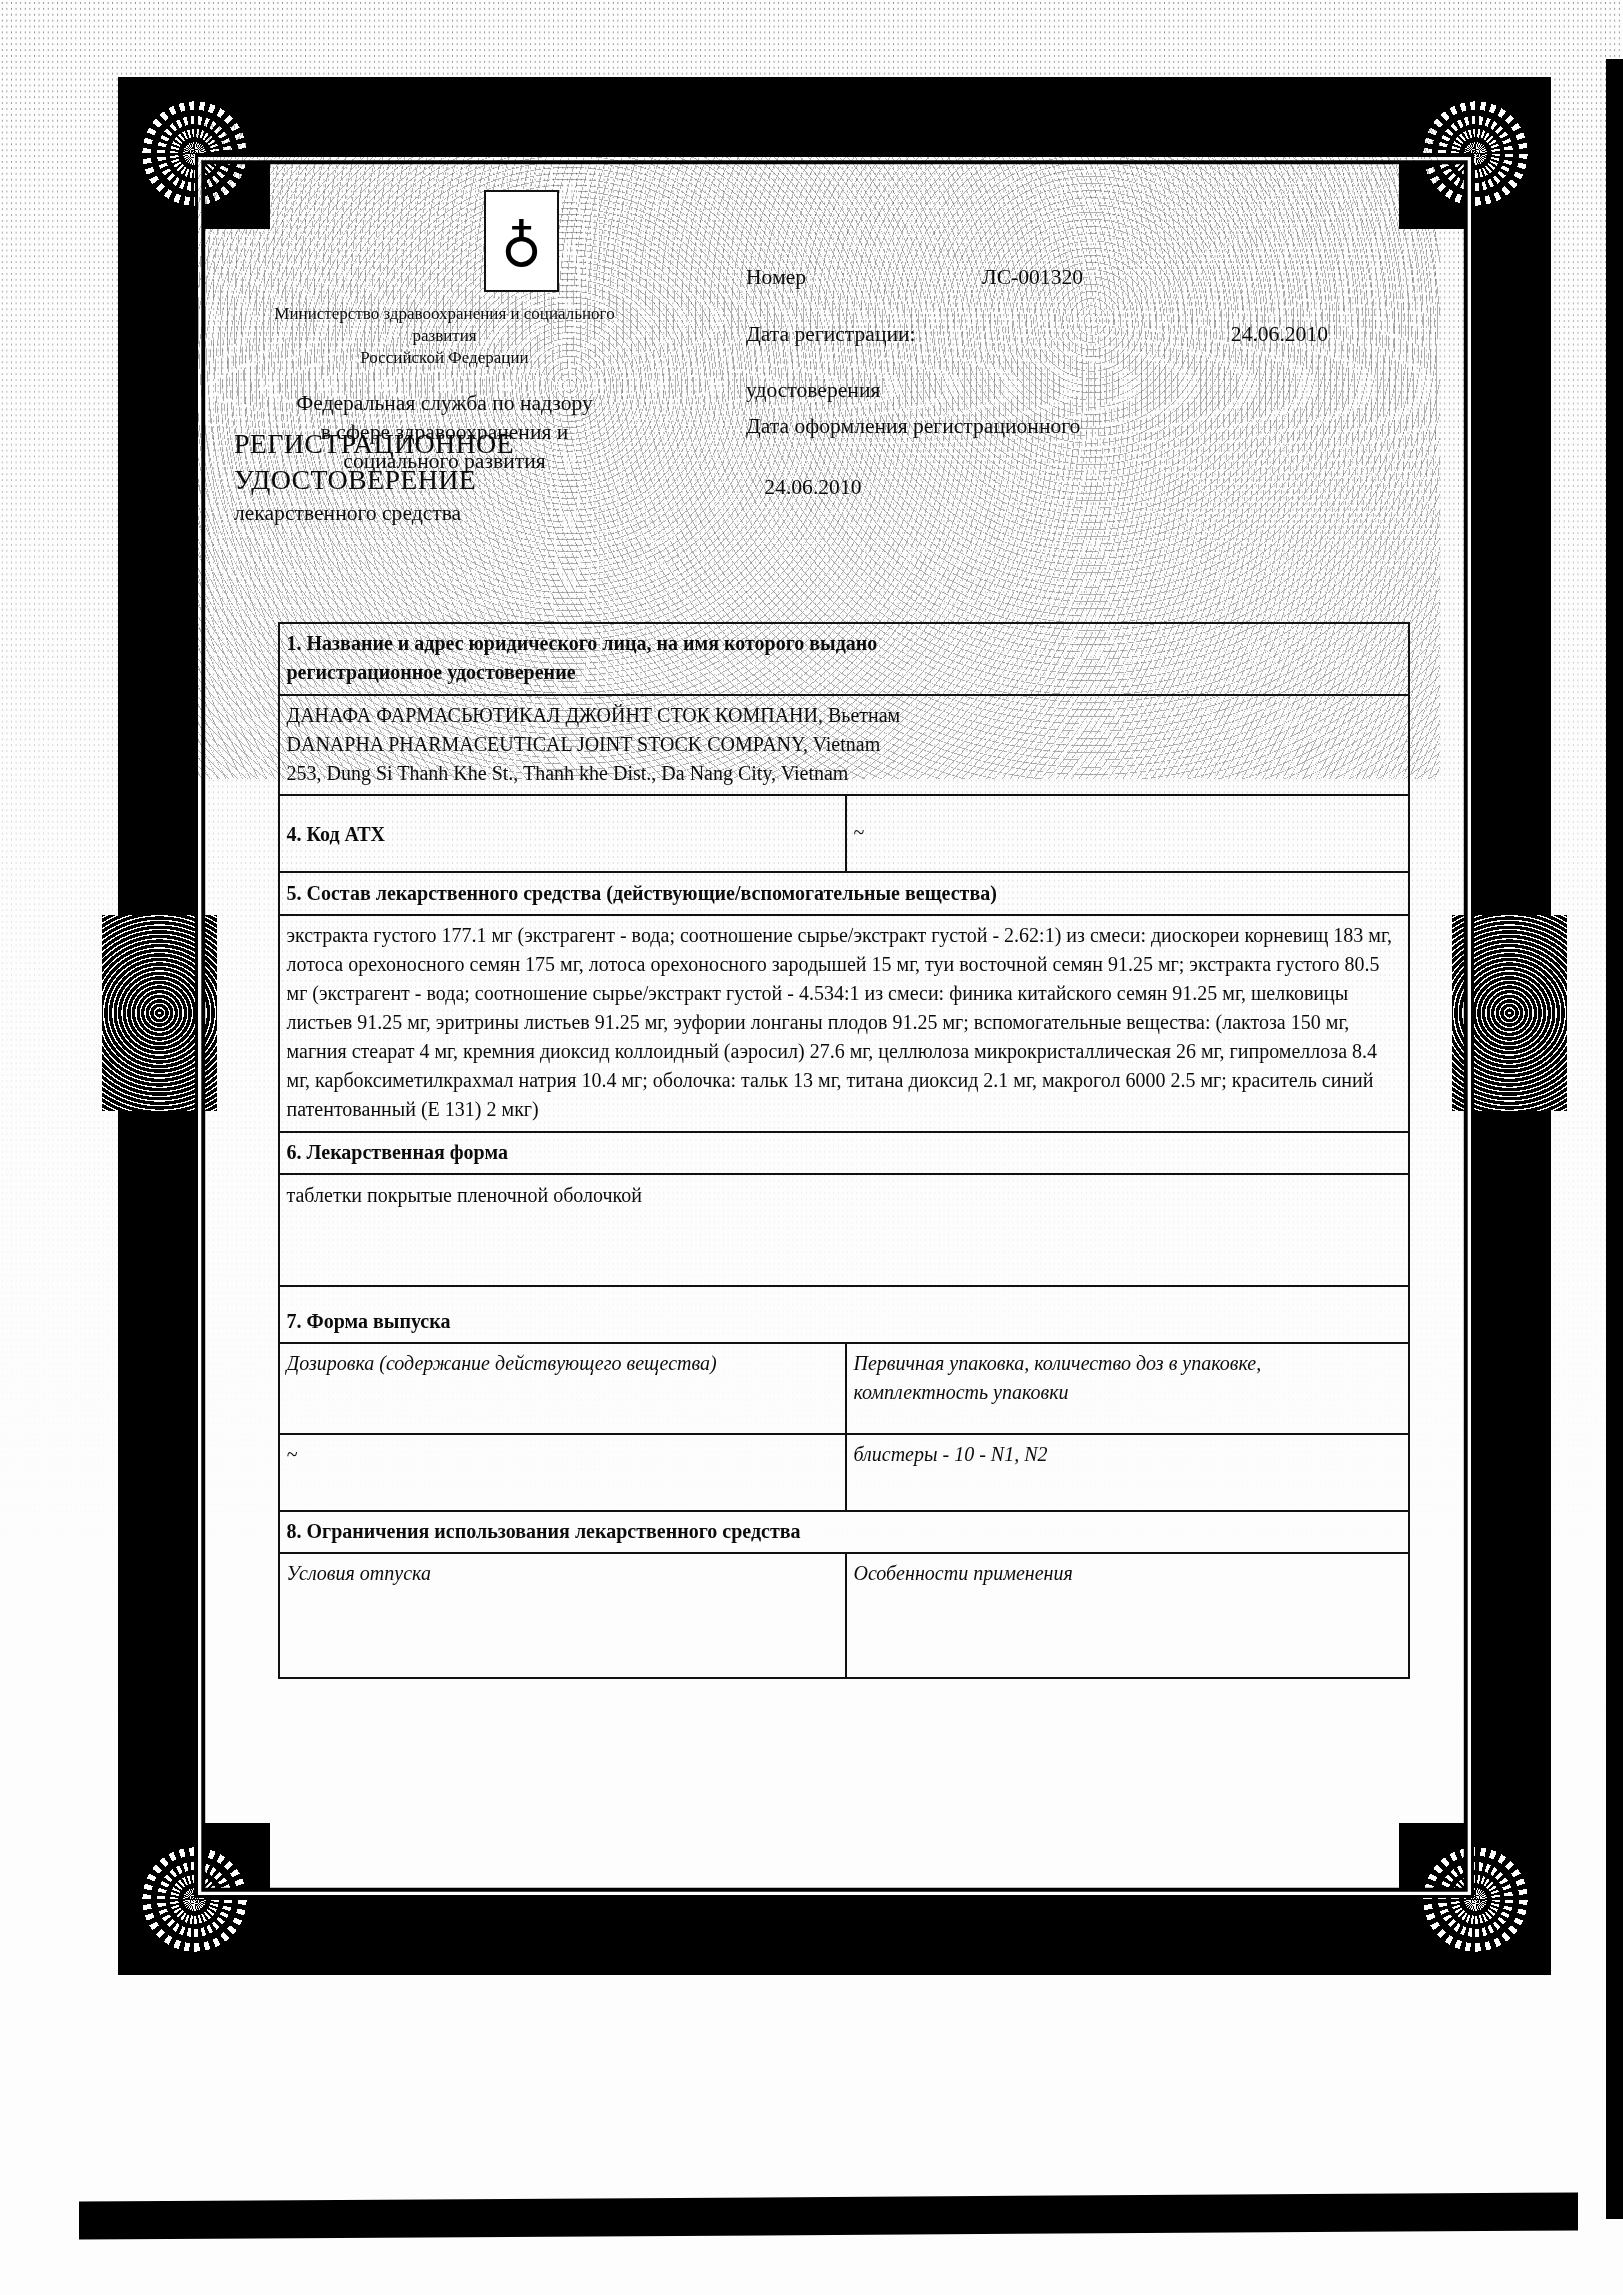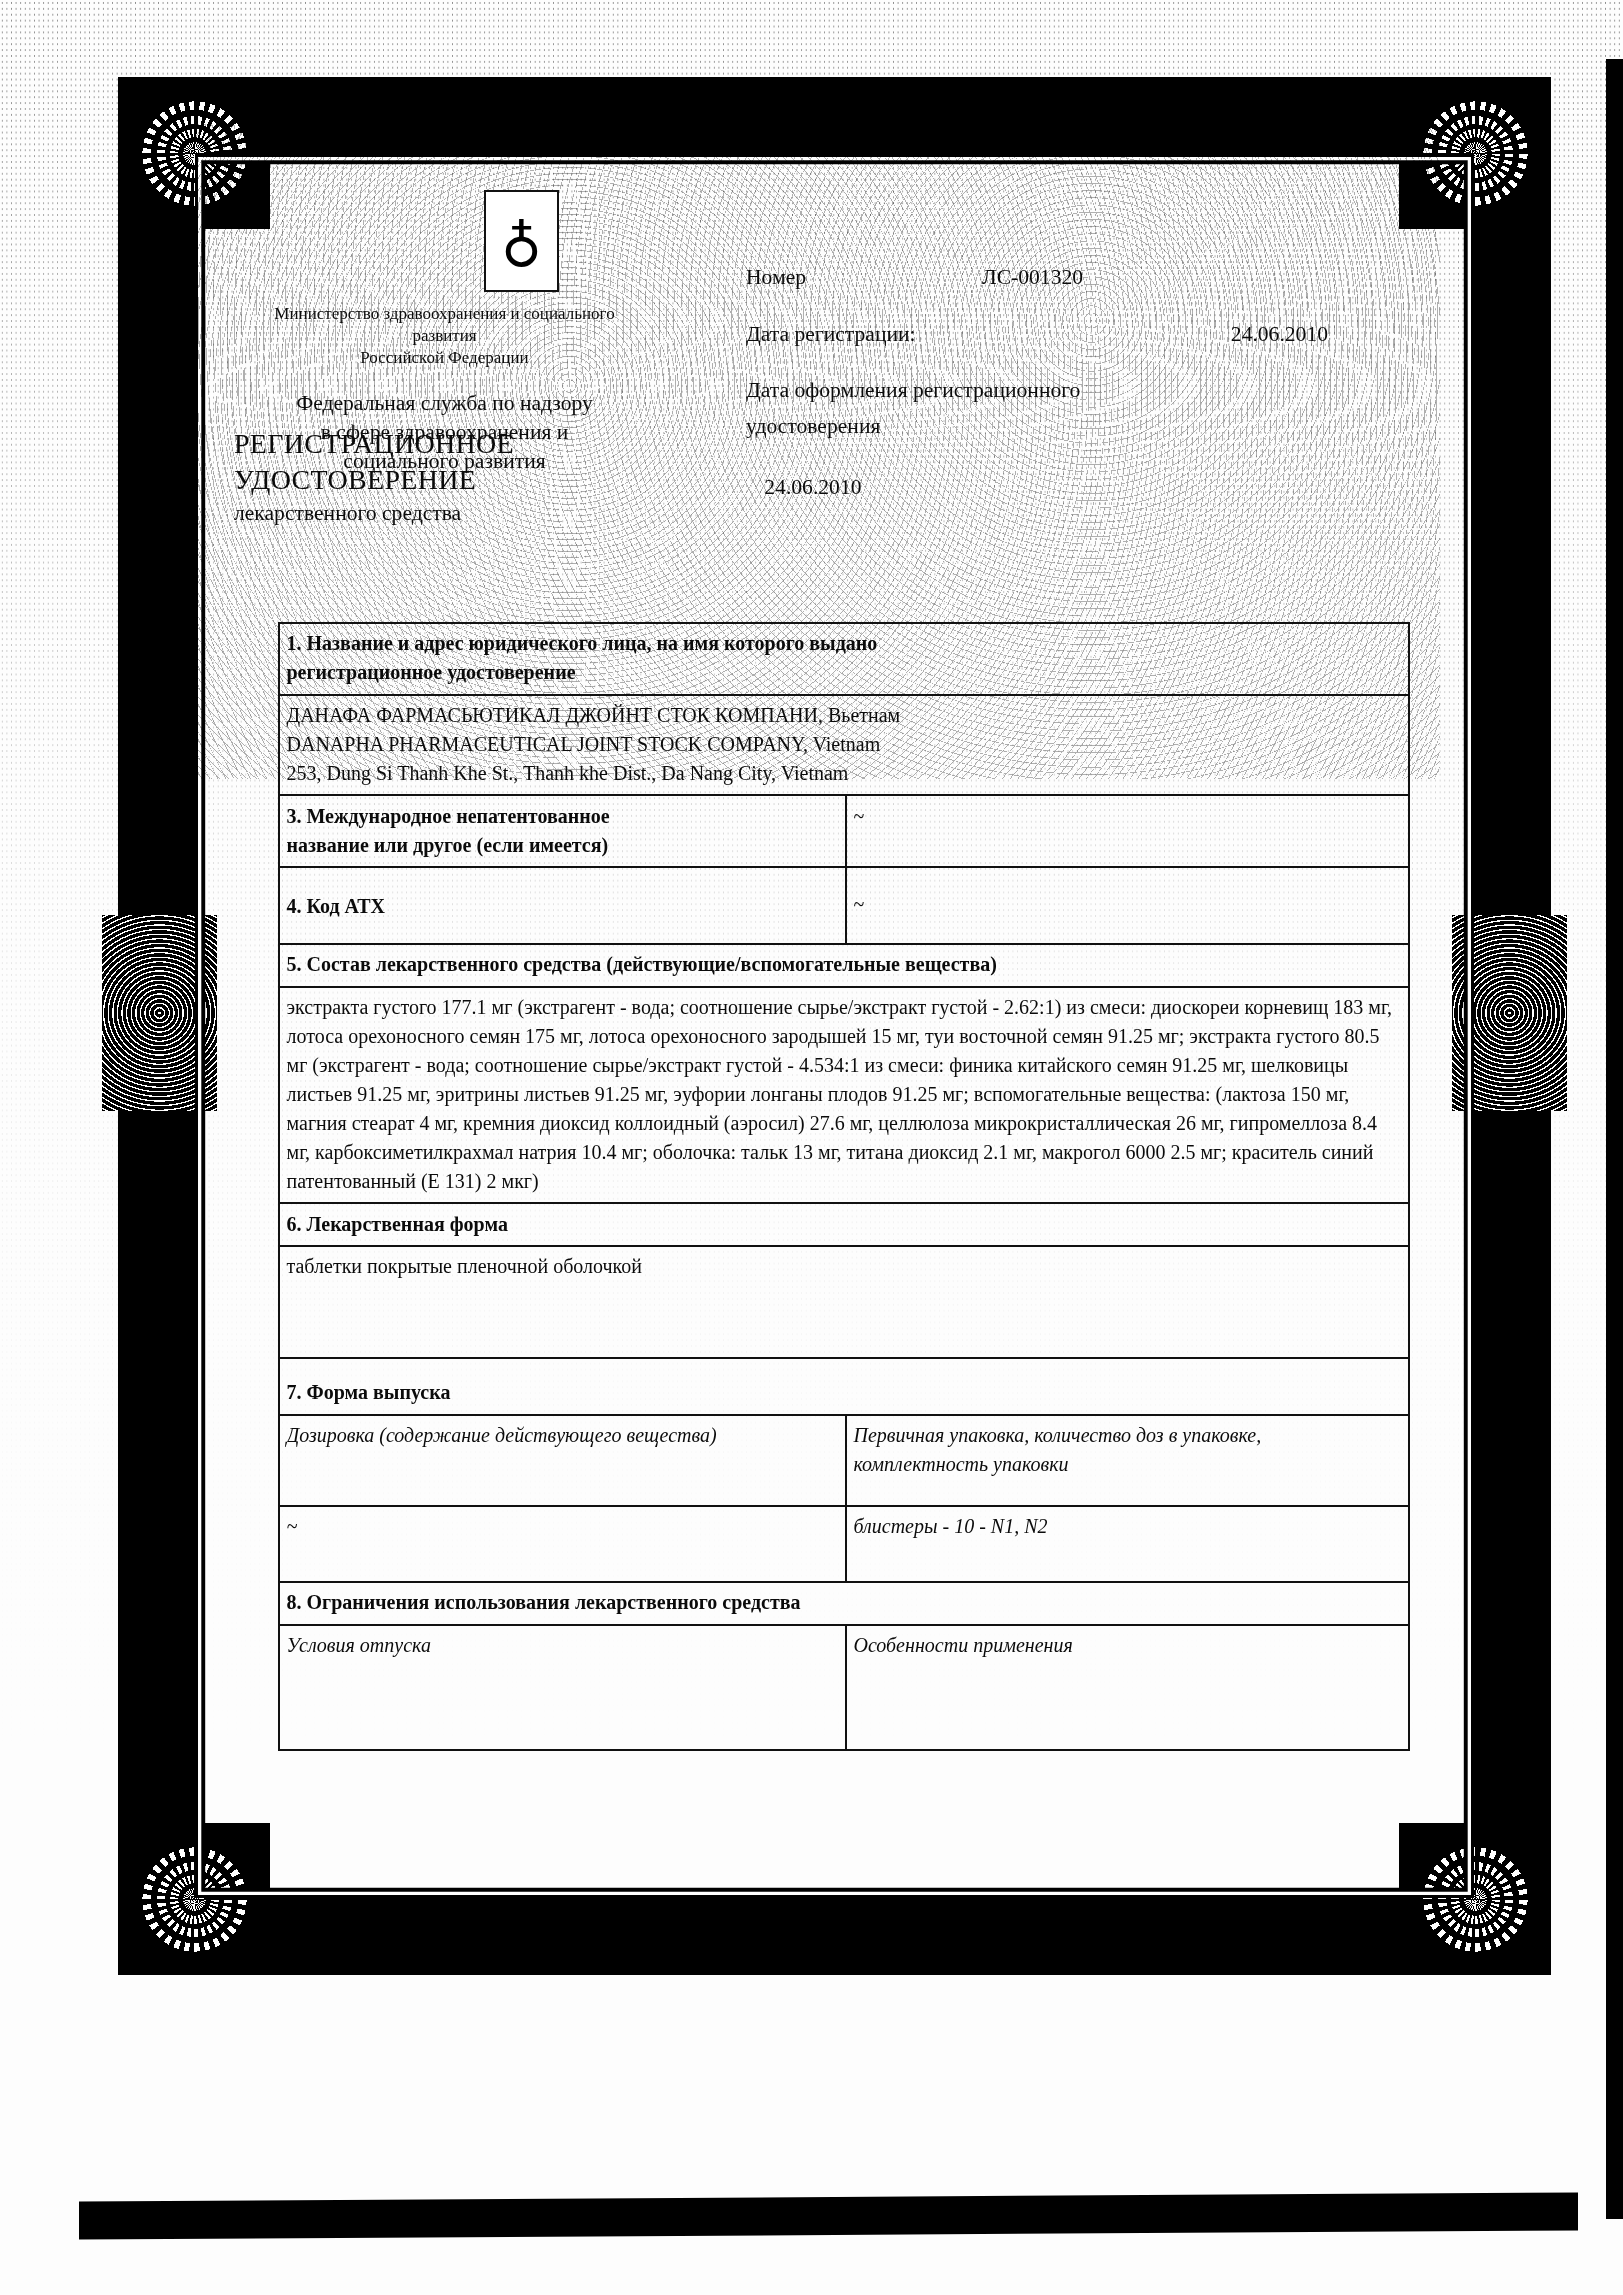--- a/index.html
+++ b/index.html
@@ -150,22 +150,22 @@
       <div class="hdr-right">
         <div class="row-kv">
           <div class="k">Номер</div>
           <div class="v">ЛС-001320</div>
         </div>
         <div class="row-kv">
           <div class="k">Дата регистрации:</div>
           <div class="v" style="text-align:right;padding-right:79px">24.06.2010</div>
         </div>
         <div>
+          <div class="rg-label">удостоверения</div>
           <div class="rg-label">Дата оформления регистрационного</div>
-          <div class="rg-label">удостоверения</div>
           <div class="rg-date">24.06.2010</div>
         </div>
       </div>
 
     </div>
 
     <table class="cert">
       <colgroup>
           <col style="width:567px">
           <col style="width:563px">
@@ -180,27 +180,20 @@
       </tr>
       <tr>
         <td class="body" colspan="2">
           <div>ДАНАФА ФАРМАСЬЮТИКАЛ ДЖОЙНТ СТОК КОМПАНИ, Вьетнам</div>
           <div>DANAPHA PHARMACEUTICAL JOINT STOCK COMPANY, Vietnam</div>
           <div>253, Dung Si Thanh Khe St., Thanh khe Dist., Da Nang City, Vietnam</div>
         </td>
       </tr>
 
 
-      <tr>
-        <td class="hd">
-          <div>3. Международное непатентованное</div>
-          <div>название или другое (если имеется)</div>
-        </td>
-        <td class="body tilde">~</td>
-      </tr>
 
       <tr>
         <td class="hd" style="padding-top:24px;padding-bottom:22px">4. Код АТХ</td>
         <td class="body tilde" style="padding-top:22px">~</td>
       </tr>
 
       <tr>
         <td class="hd" colspan="2">5. Состав лекарственного средства (действующие/вспомогательные вещества)</td>
       </tr>
       <tr>

